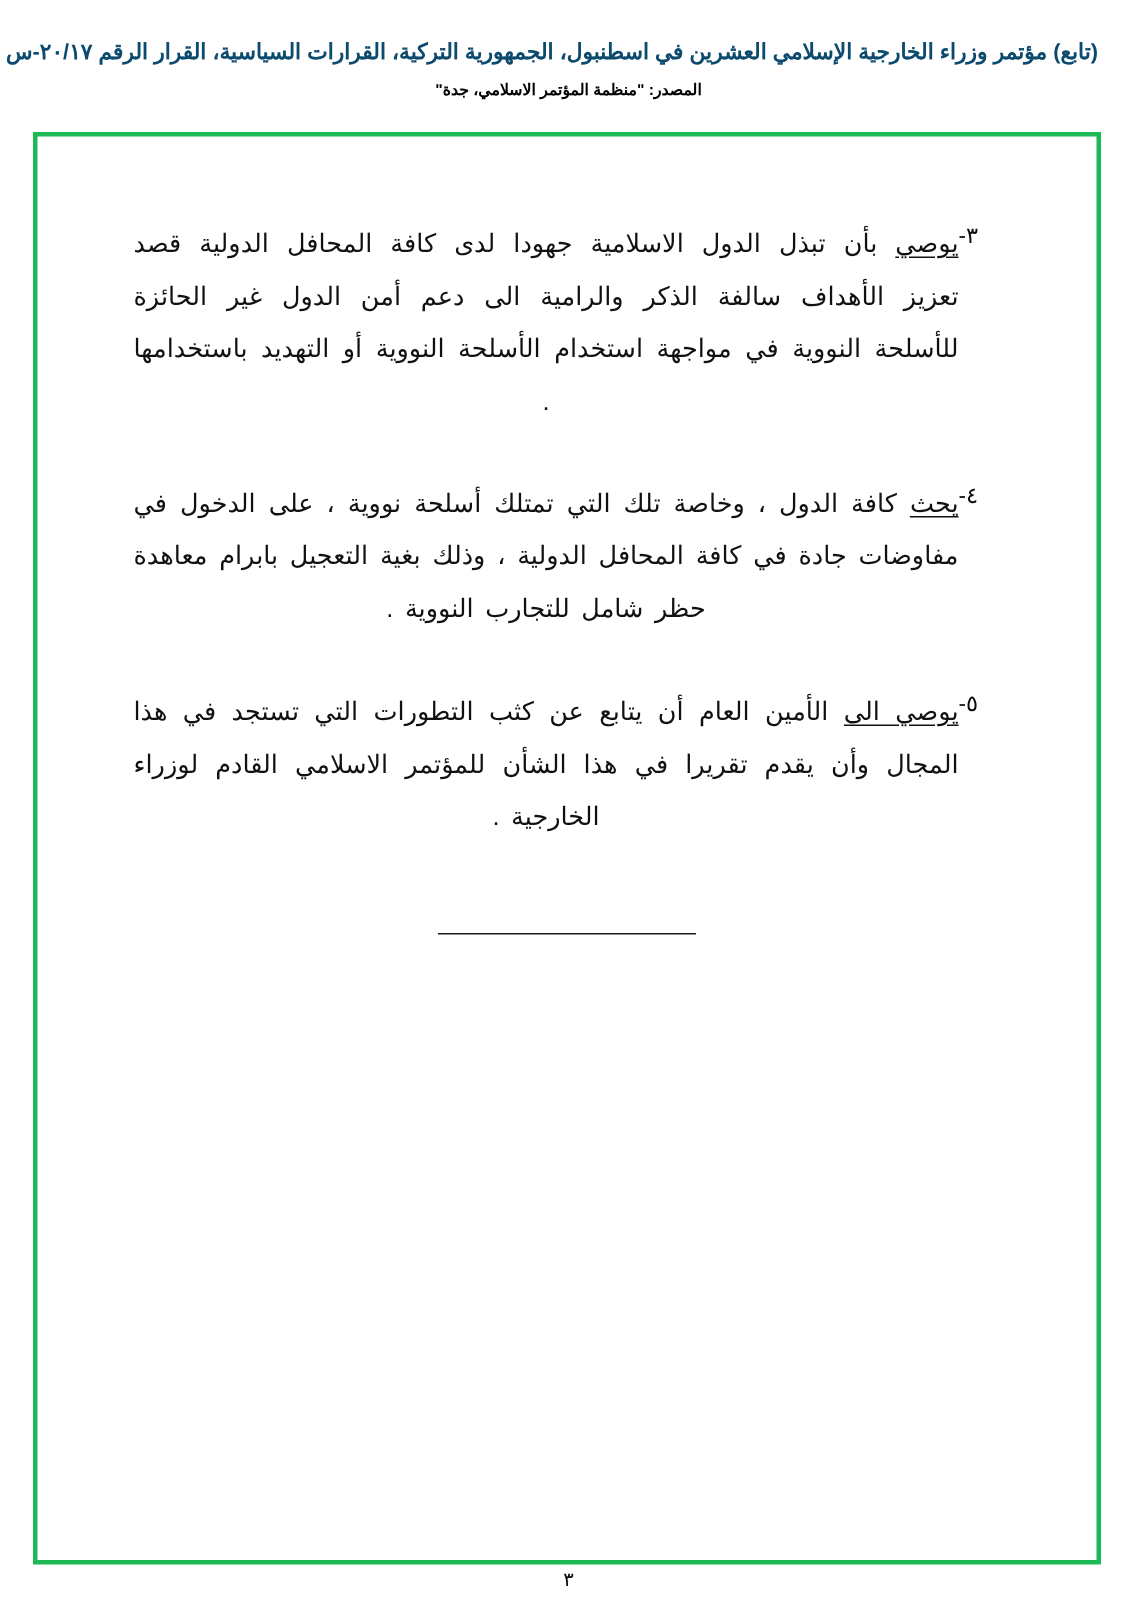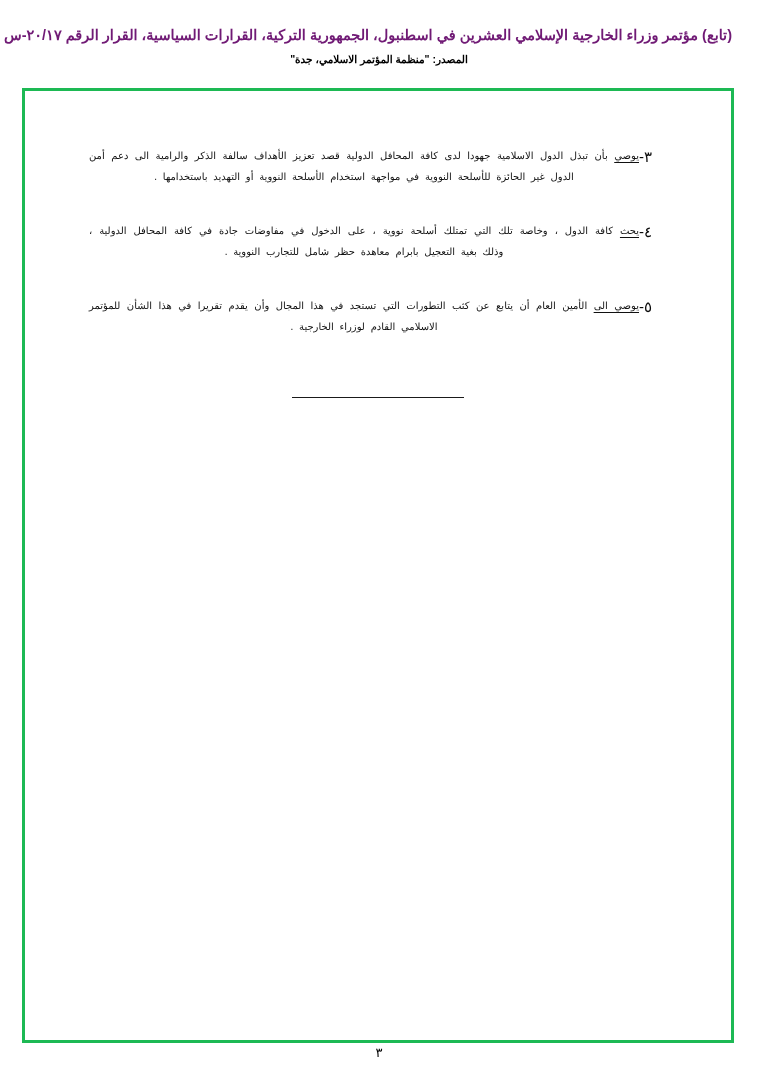--- a/index.html
+++ b/index.html
@@ -22,21 +22,21 @@
     position: absolute;
     top: 26px;
     left: 0;
     right: 0;
     text-align: center;
   }
   .header-title {
     font-family: "Liberation Sans", sans-serif;
     font-size: 14.5px;
     font-weight: bold;
-    color: #701a75;
+    color: #0c4a6e;
     line-height: 1.35;
     padding: 0 26px;
     white-space: nowrap;
   }
   .header-source {
     font-family: "Liberation Sans", sans-serif;
     font-size: 10.5px;
     font-weight: bold;
     color: #000000;
     margin-top: 7px;
@@ -73,21 +73,21 @@
     color: #0a0a0a;
     text-align: left;
     padding-top: 2px;
     letter-spacing: 0.5px;
   }
   .clause-body {
     flex: 1 1 auto;
     padding-left: 6px;
   }
   .clause-text {
-    font-size: 10px;
+    font-size: 17px;
     line-height: 2.05;
     color: #111111;
     text-align: justify;
     text-align-last: center;
     letter-spacing: 0.6px;
     word-spacing: 3px;
   }
   .clause-text .lead {
     text-decoration: underline;
     text-underline-offset: 3px;

